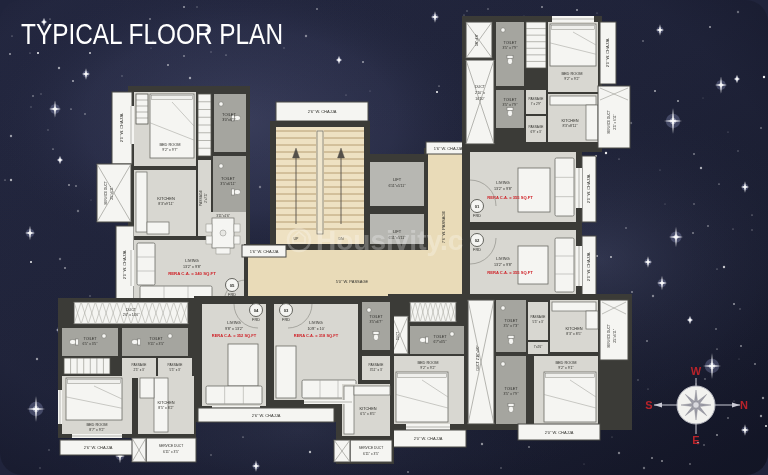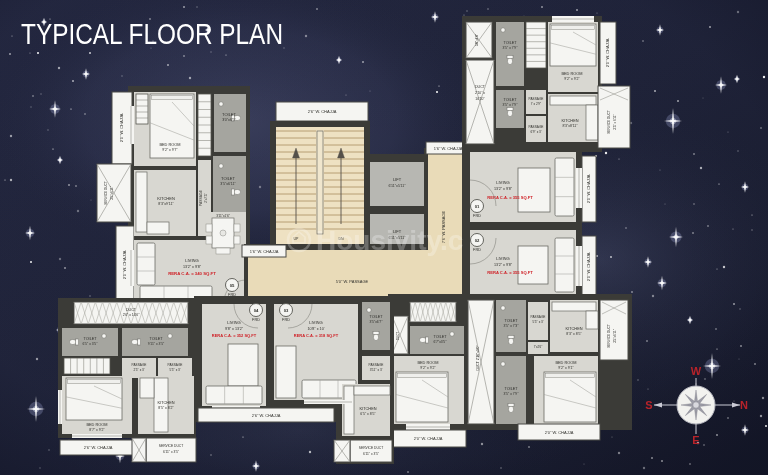--- a/index.html
+++ b/index.html
@@ -1,15 +1,15 @@
 <!DOCTYPE html>
 <html><head><meta charset="utf-8">
 <style>
 html,body{margin:0;padding:0;background:#20243c;}
-.page{position:relative;width:768px;height:475px;overflow:hidden;}
+.page{position:relative;width:768px;height:475px;overflow:hidden;border-radius:22px;}
 svg{display:block}
 text{user-select:none}
 </style></head><body>
 <div class="page">
 <svg width="768" height="475" viewBox="0 0 768 475">
 <defs>
 <radialGradient id="neb1" cx="0.5" cy="0.5" r="0.5">
  <stop offset="0" stop-color="#595e83" stop-opacity="0.45"></stop>
  <stop offset="0.6" stop-color="#454a6e" stop-opacity="0.28"></stop>
  <stop offset="1" stop-color="#20243c" stop-opacity="0"></stop>

